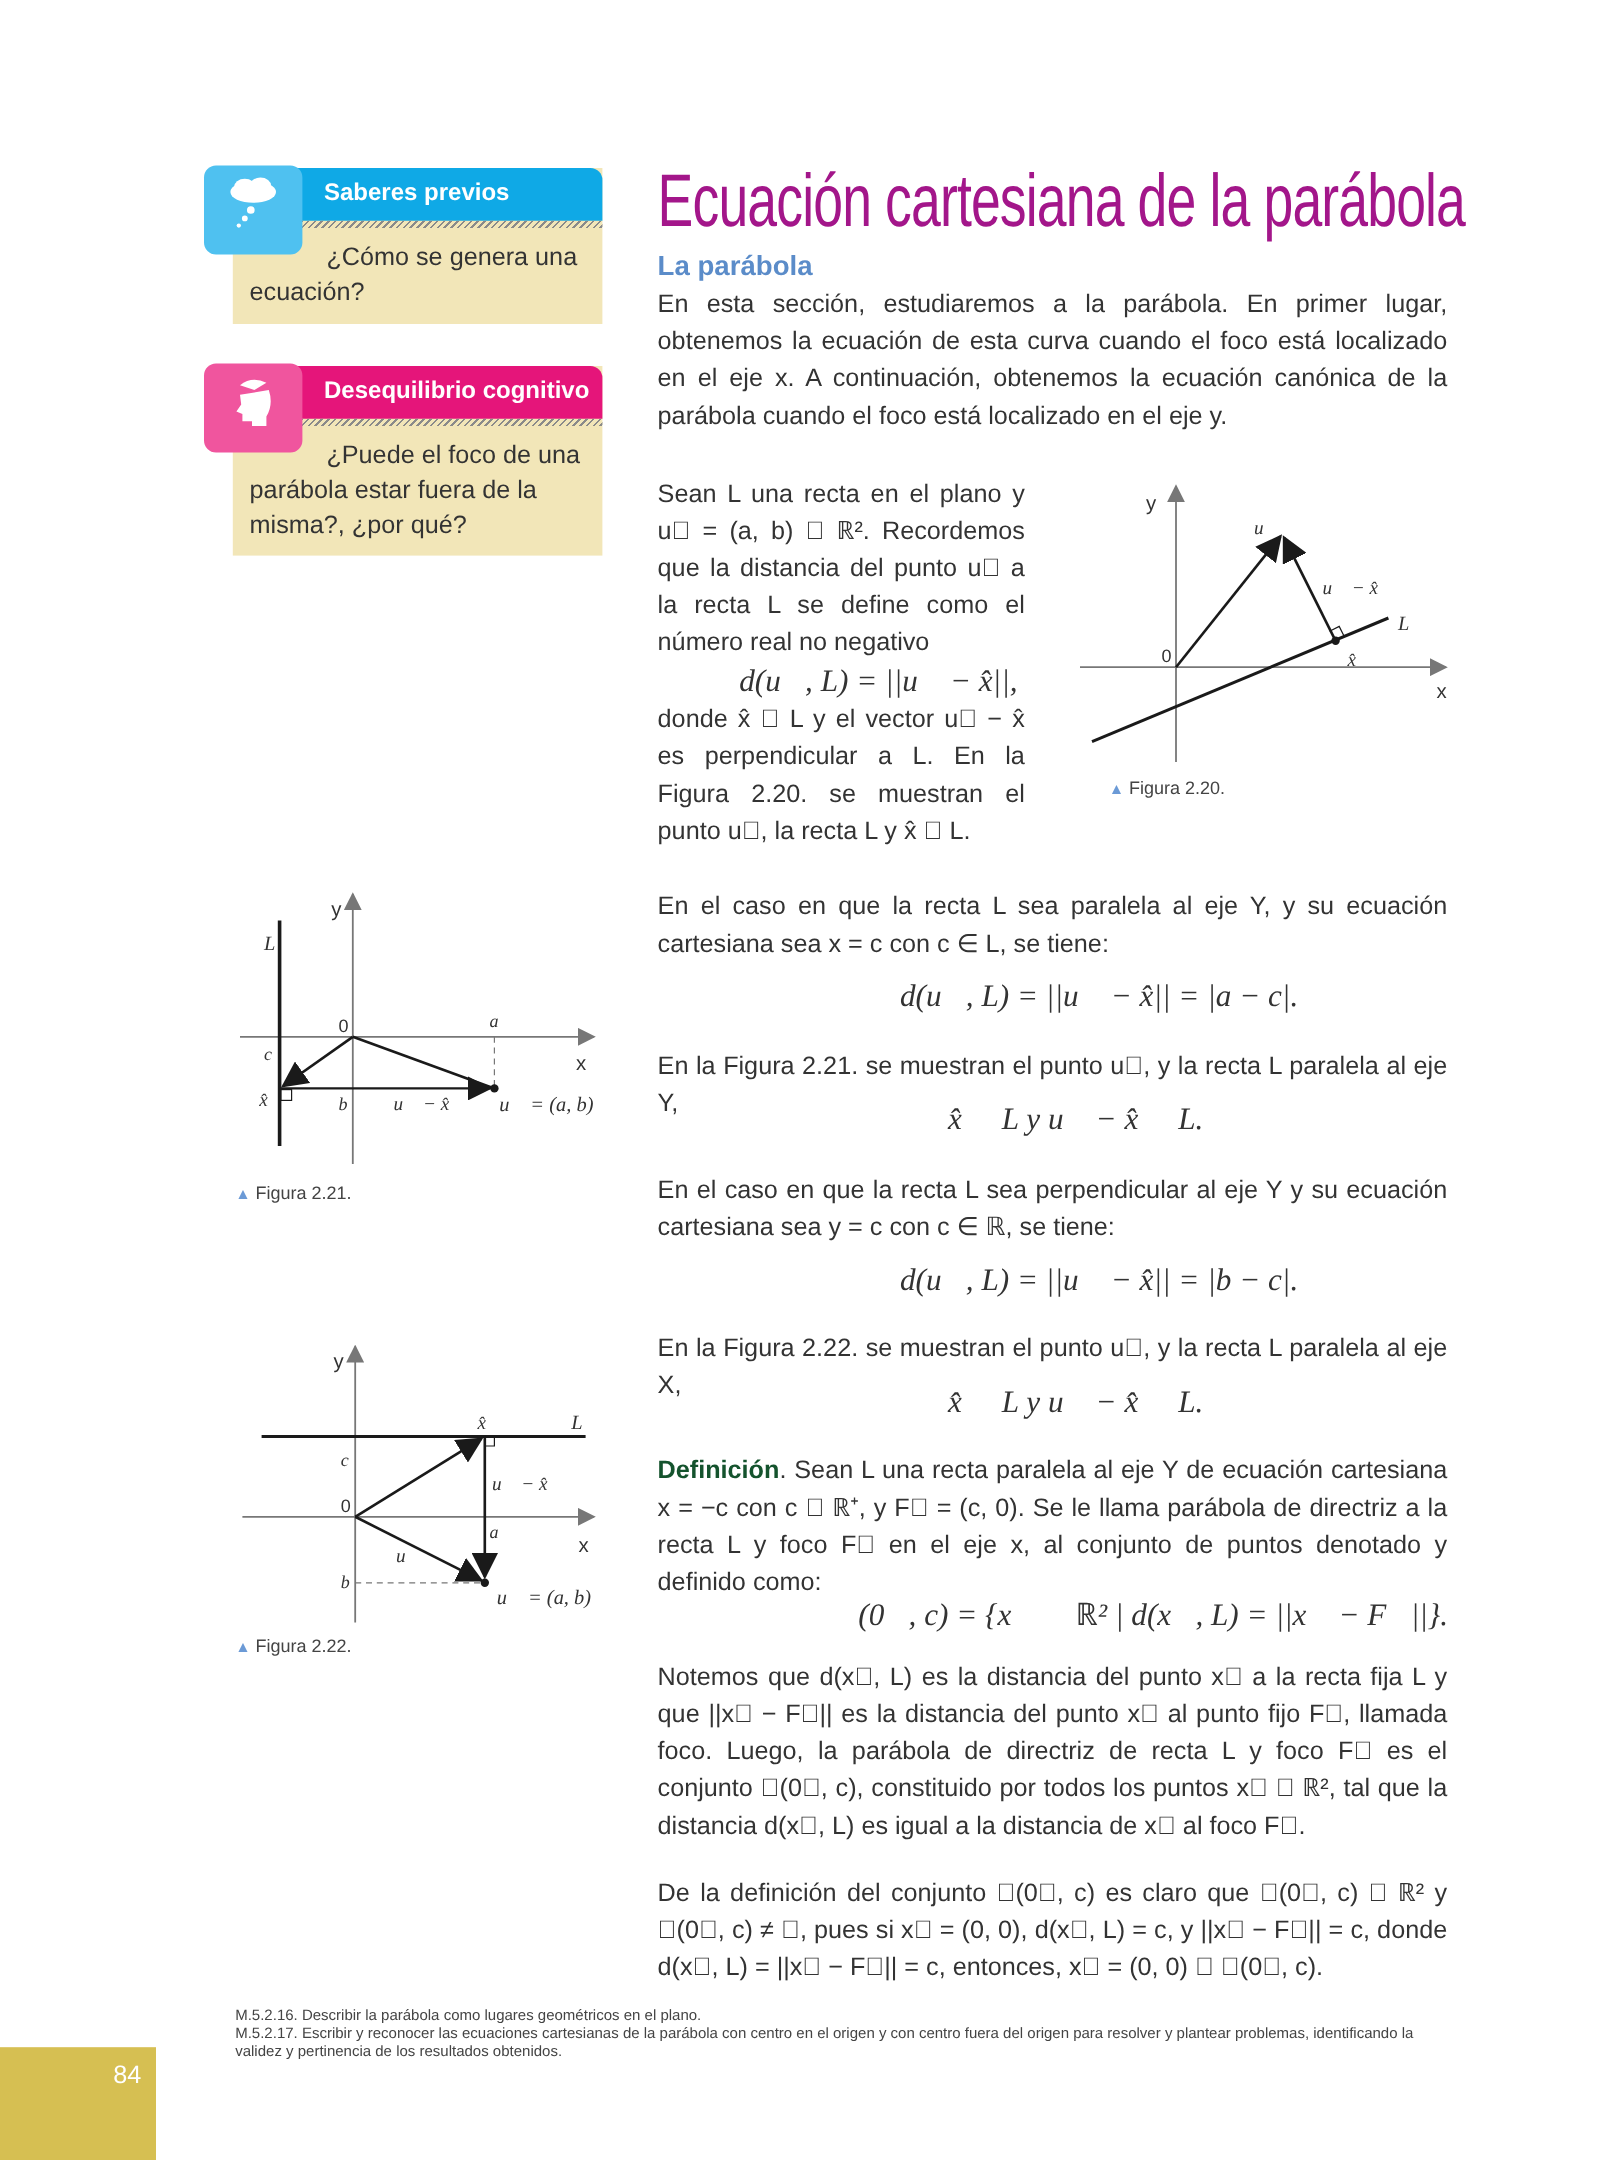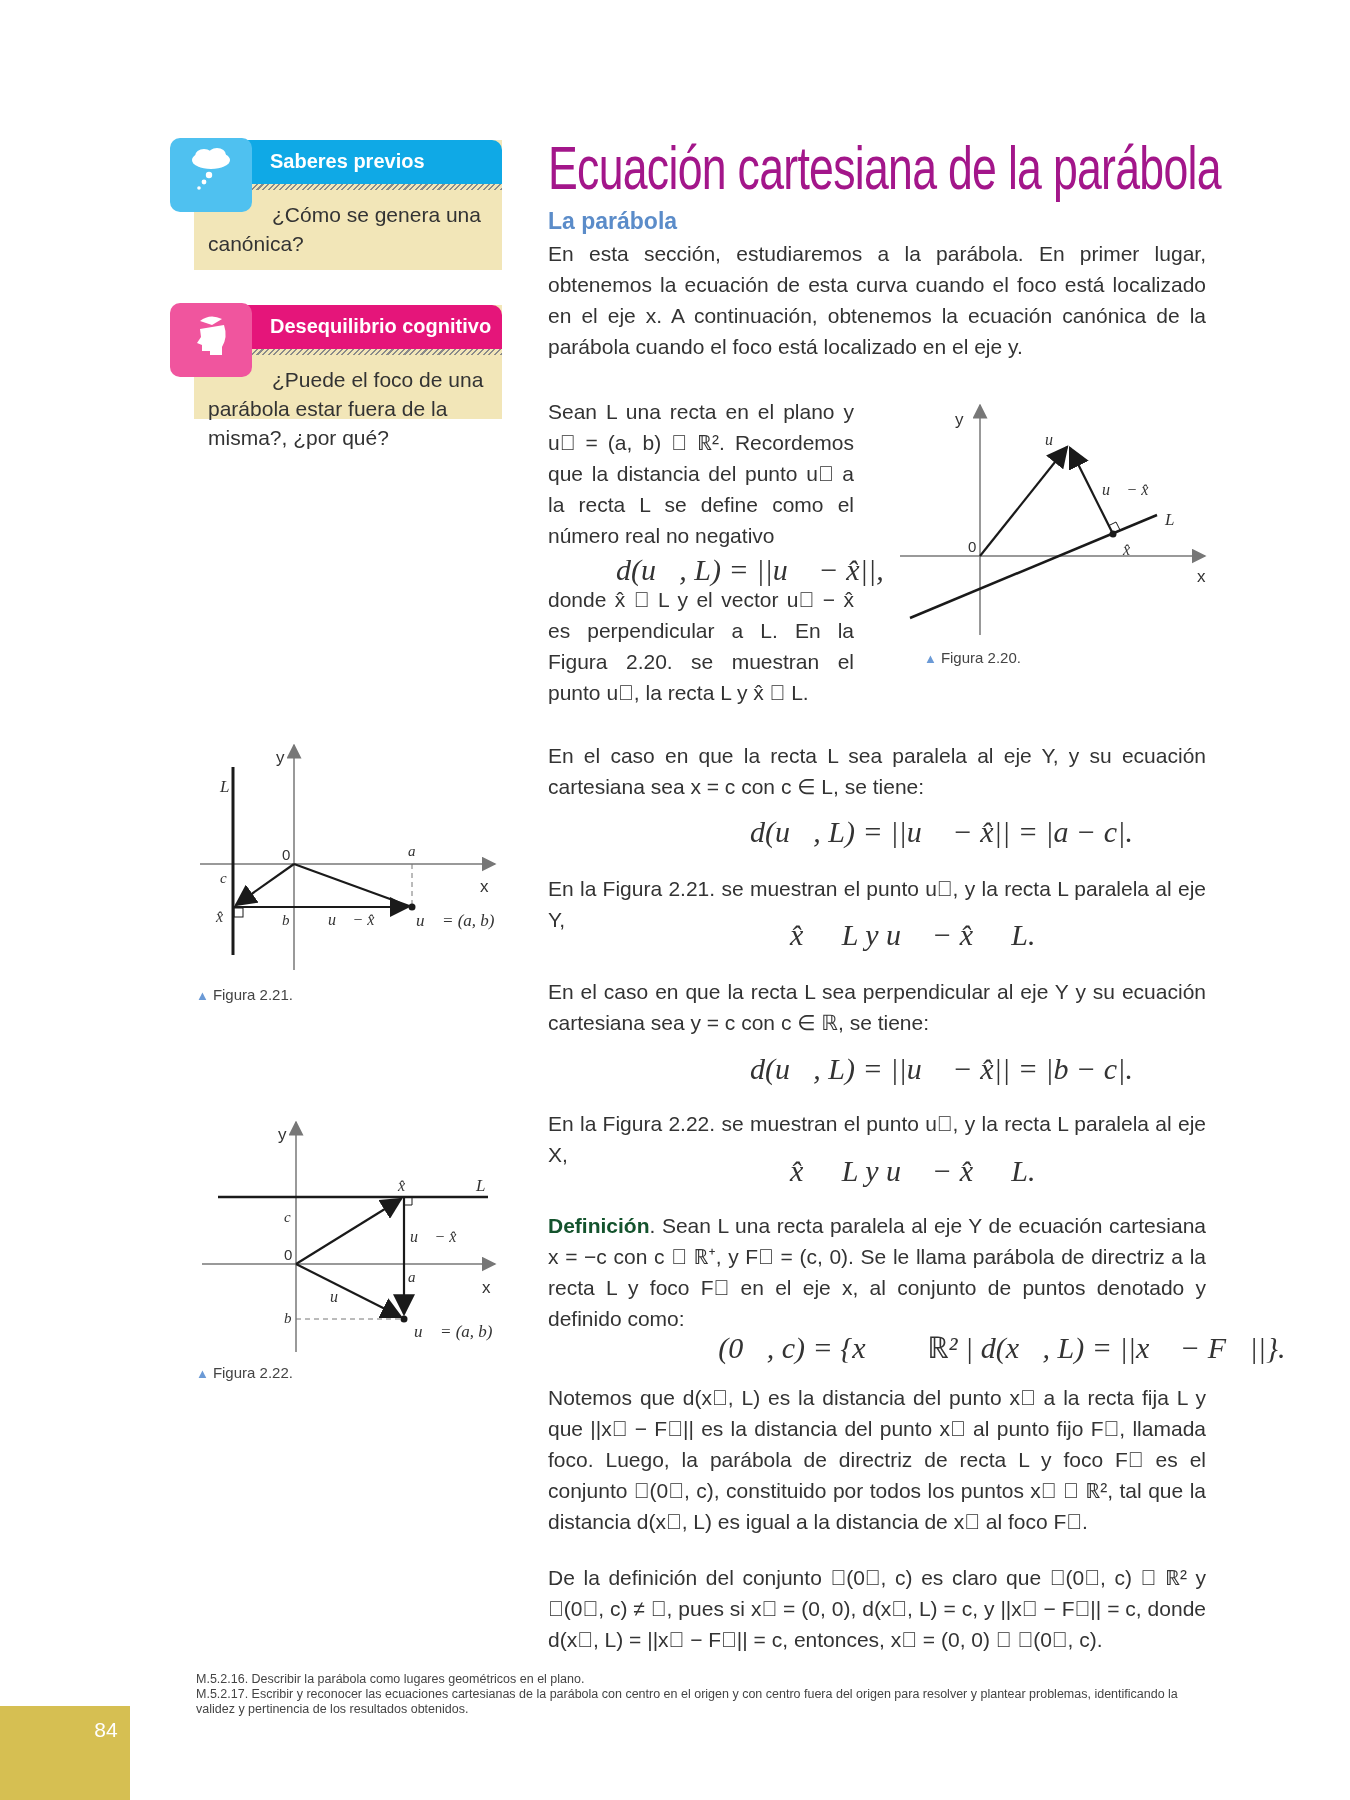--- a/index.html
+++ b/index.html
@@ -15,21 +15,21 @@
   .side-title { position:absolute; left:76px; top:10px; font-weight:bold; font-size:20px; color:#ffffff; }
   .side-icon { position:absolute; left:-24px; top:-2px; width:82px; height:74px; border-radius:10px; }
   .side-text { position:absolute; left:14px; right:10px; font-size:21px; line-height:29px; color:#333; text-indent:64px; }
 
   
   .title { left:548px; top:132px; font-family:"Liberation Sans Narrow","Liberation Sans", sans-serif;
            font-size:62px; color:#a3168a; transform:scaleX(0.72); transform-origin:left top; white-space:nowrap; letter-spacing:-1px; }
   .subtitle { left:548px; top:208px; font-size:23px; font-weight:bold; color:#5b8cc9; }
   .para { position:absolute; left:548px; width:658px; font-size:21px; line-height:31px; color:#333; text-align:justify; }
   .para.narrow { width:306px; }
-  .eq { position:absolute; font-family:"Liberation Serif", serif; font-style:italic; font-size:30px; color:#333; white-space:nowrap; }
+  .eq { position:absolute; font-family:"Liberation Serif", serif; font-style:italic; font-size:26px; color:#333; white-space:nowrap; }
   .caption { position:absolute; font-size:15px; color:#444; }
   .caption .tri { color:#6b9ad6; font-size:13px; margin-right:4px; }
 
   svg text { font-family:"Liberation Serif", serif; font-style:italic; fill:#333; }
   svg text.up { font-family:"Liberation Sans", sans-serif; font-style:normal; }
 
   .footer-note { position:absolute; left:196px; top:1672px; width:1010px; font-size:12.5px; line-height:15px; color:#444; }
   .page-tab { position:absolute; left:0; top:1706px; width:130px; height:94px; background:#d6bf52; }
   .page-num { position:absolute; left:0; top:1718px; width:180px; text-align:center; font-size:21px; color:#ffffff; }
 </style>
@@ -44,24 +44,24 @@
   <div class="side-icon" style="background:#4fc1f0;">
     <svg width="82" height="74" viewBox="0 0 82 74">
       <ellipse cx="41" cy="22" rx="19" ry="9" fill="#fff"></ellipse>
       <ellipse cx="34" cy="18" rx="9" ry="7" fill="#fff"></ellipse>
       <ellipse cx="47" cy="17" rx="9" ry="7" fill="#fff"></ellipse>
       <circle cx="39" cy="37" r="3.2" fill="#fff"></circle>
       <circle cx="34" cy="44" r="2.4" fill="#fff"></circle>
       <circle cx="29" cy="50" r="1.8" fill="#fff"></circle>
     </svg>
   </div>
-  <div class="side-text" style="top:60px;">¿Cómo se genera una canónica?</div>
+  <div class="side-text" style="top:60px;">¿Cómo se genera una ecuación?</div>
 </div>
 
-<div class="side-box" style="top:305px;height:114px;">
+<div class="side-box" style="top:305px;height:158px;">
   <div class="side-head" style="background:#e5157a;">
     <div class="hatch"></div>
     <span class="side-title">Desequilibrio cognitivo</span>
   </div>
   <div class="side-icon" style="background:#f0559e;">
     <svg width="82" height="74" viewBox="0 0 82 74">
       <path d="M30 18 Q40 10 52 16 L42 22 Z" fill="#fff"></path>
       <path d="M30 26 L54 22 Q58 34 52 44 L52 52 L40 52 L40 48 L32 48 L32 42 L27 40 L31 34 Z" fill="#fff"></path>
     </svg>
   </div>

